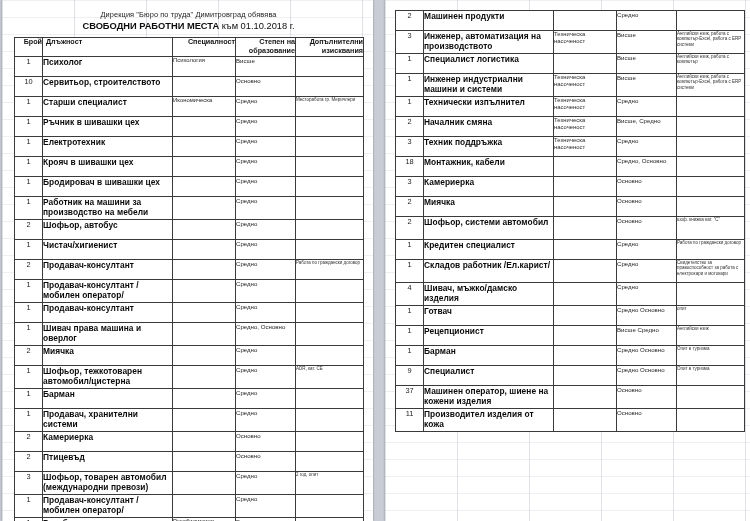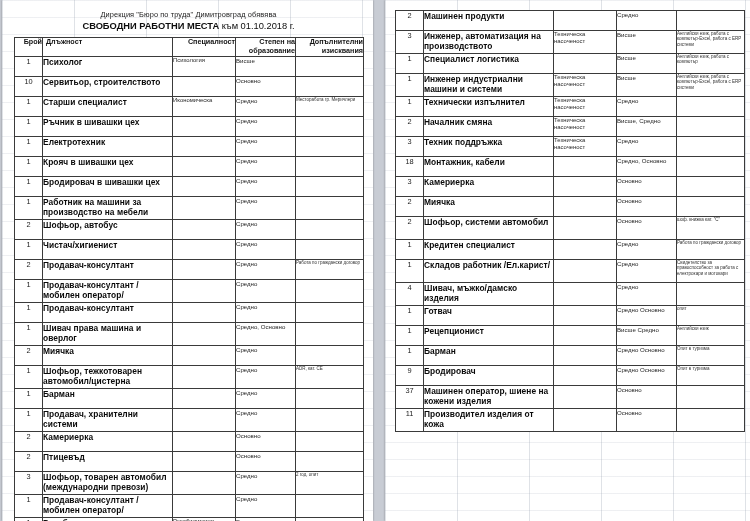--- a/index.html
+++ b/index.html
@@ -454,21 +454,21 @@
           </tr>
           <tr class="rowh-1">
             <td class="qty">1</td>
             <td class="pos">Барман</td>
             <td class="spec"></td>
             <td class="edu" style="white-space: pre-line;">Средно Основно</td>
             <td class="req">Опит в туризма</td>
           </tr>
           <tr class="rowh-1">
             <td class="qty">9</td>
-            <td class="pos">Бродировач</td>
+            <td class="pos">Специалист</td>
             <td class="spec"></td>
             <td class="edu" style="white-space: pre-line;">Средно Основно</td>
             <td class="req">Опит в туризма</td>
           </tr>
           <tr class="rowh-2">
             <td class="qty">37</td>
             <td class="pos">Машинен оператор, шиене на кожени изделия</td>
             <td class="spec"></td>
             <td class="edu" style="white-space: pre-line;">Основно</td>
             <td class="req"></td>

